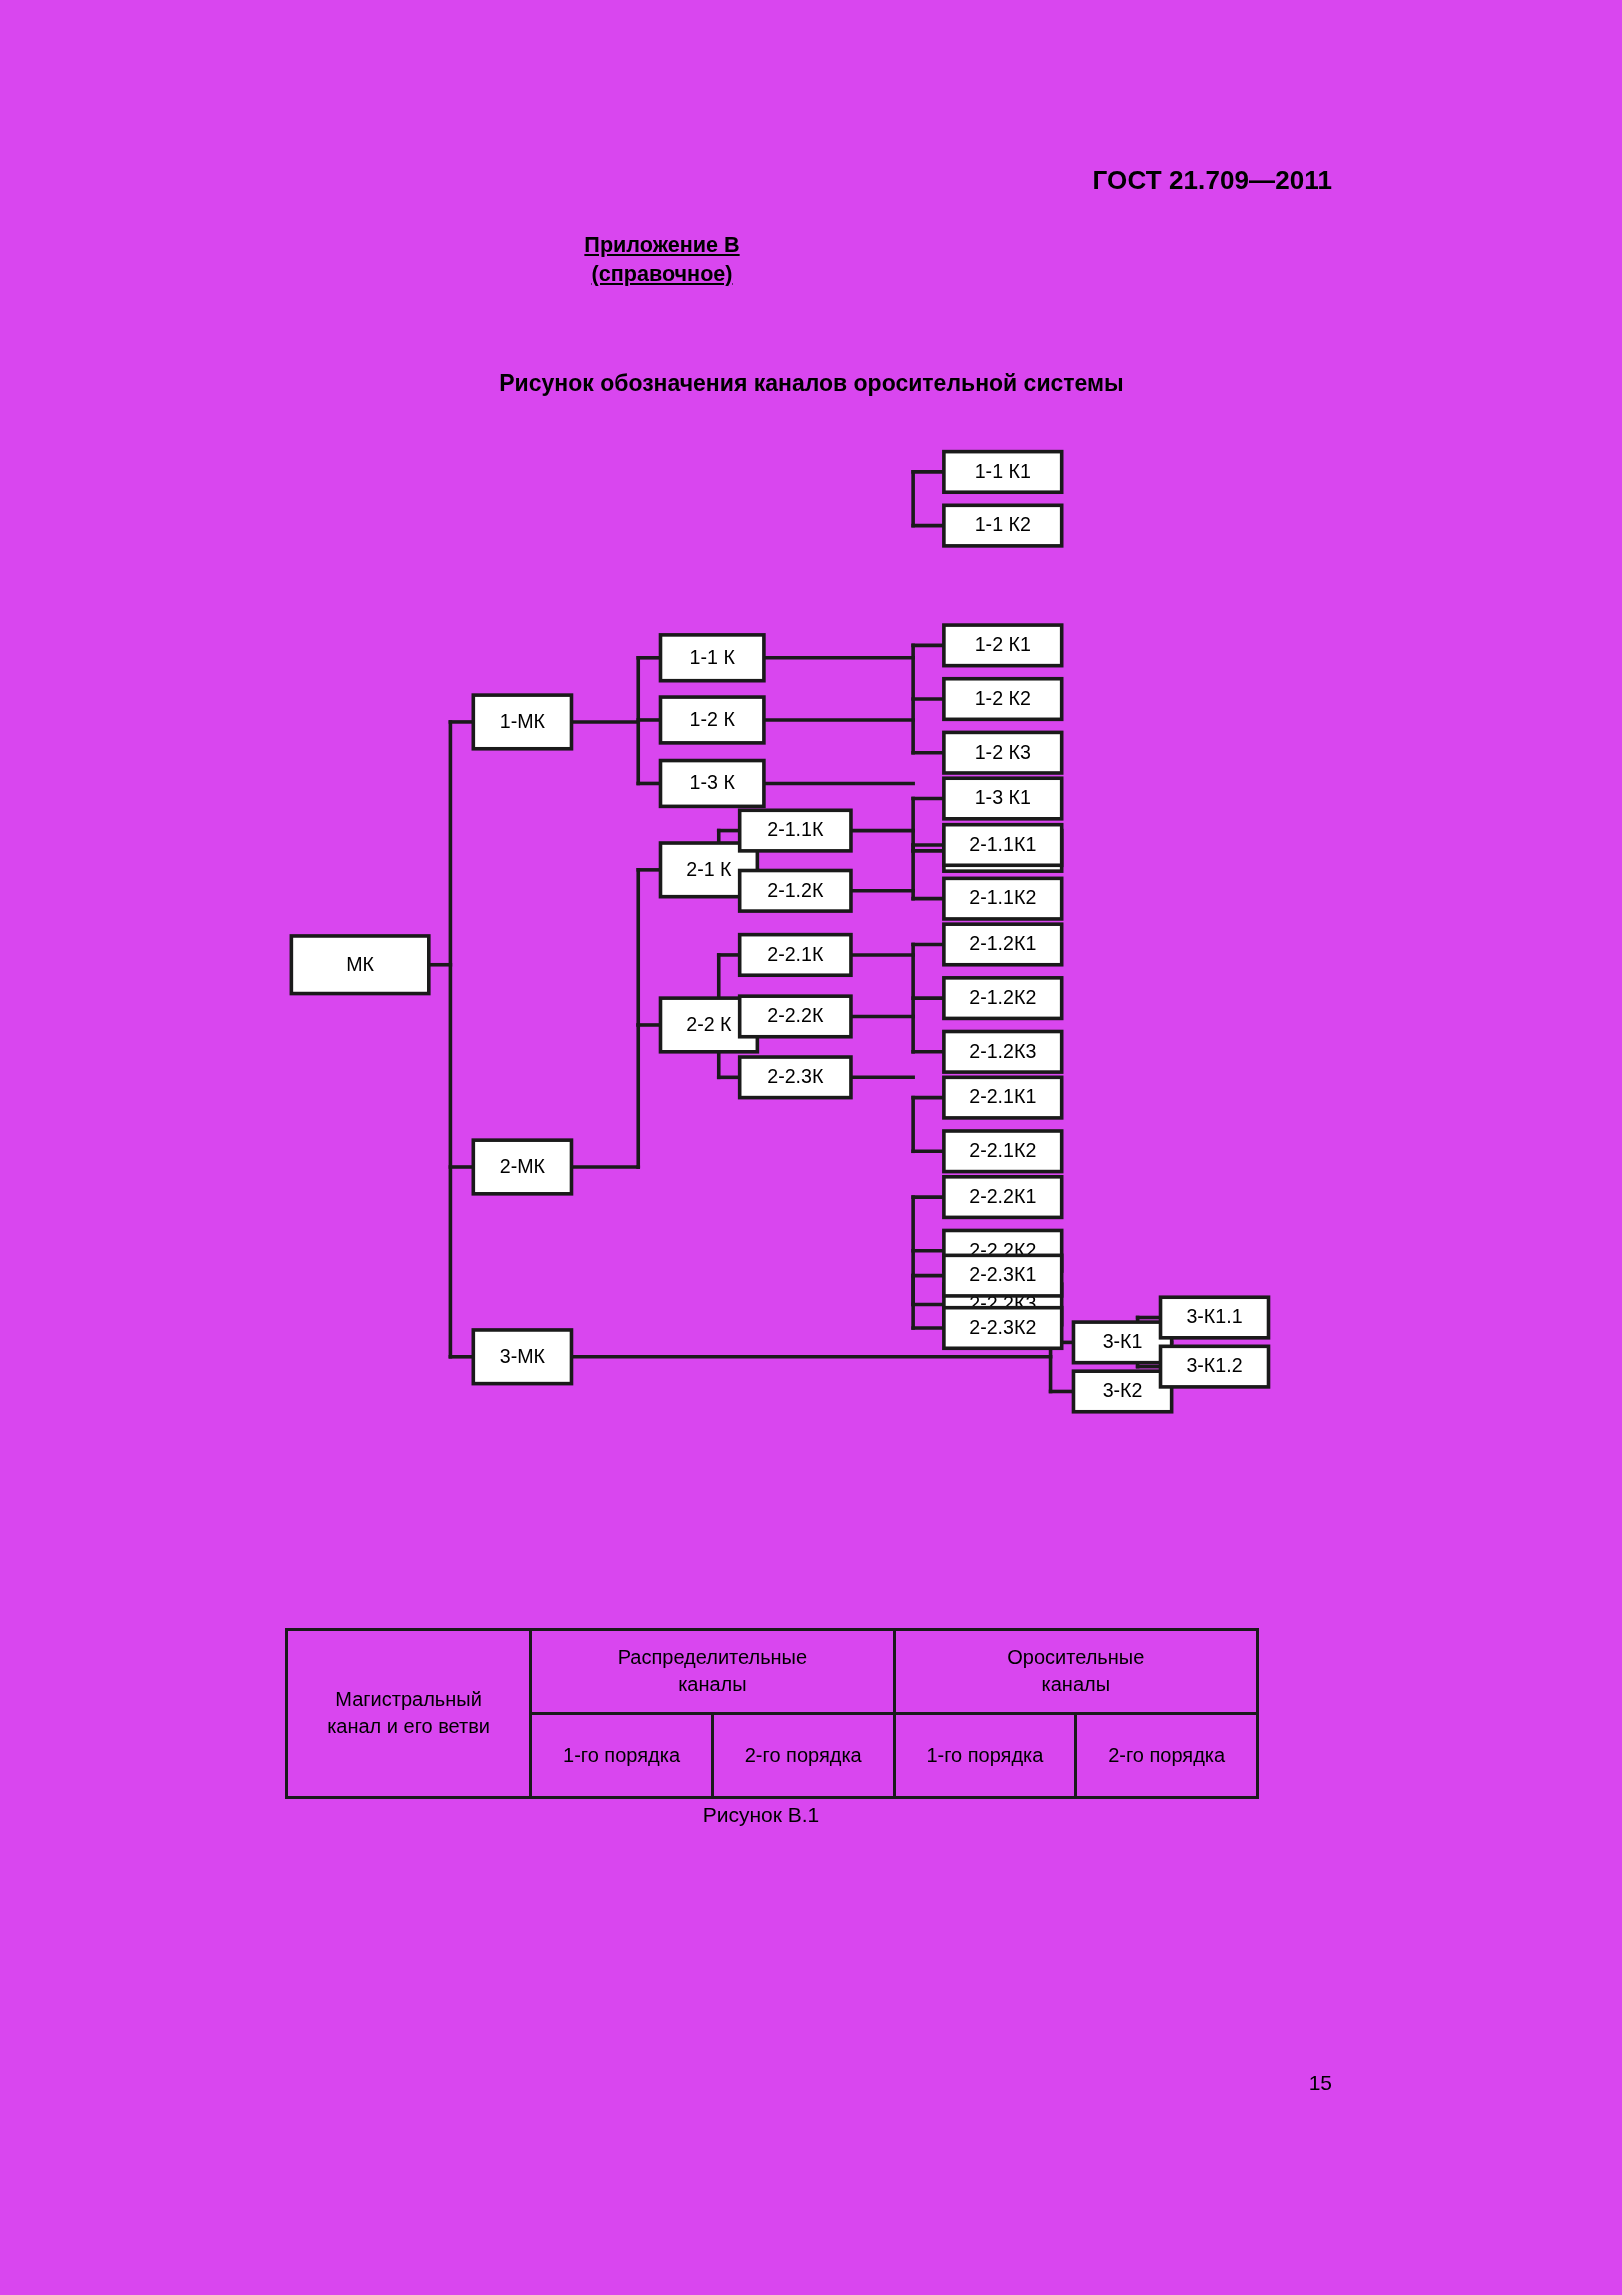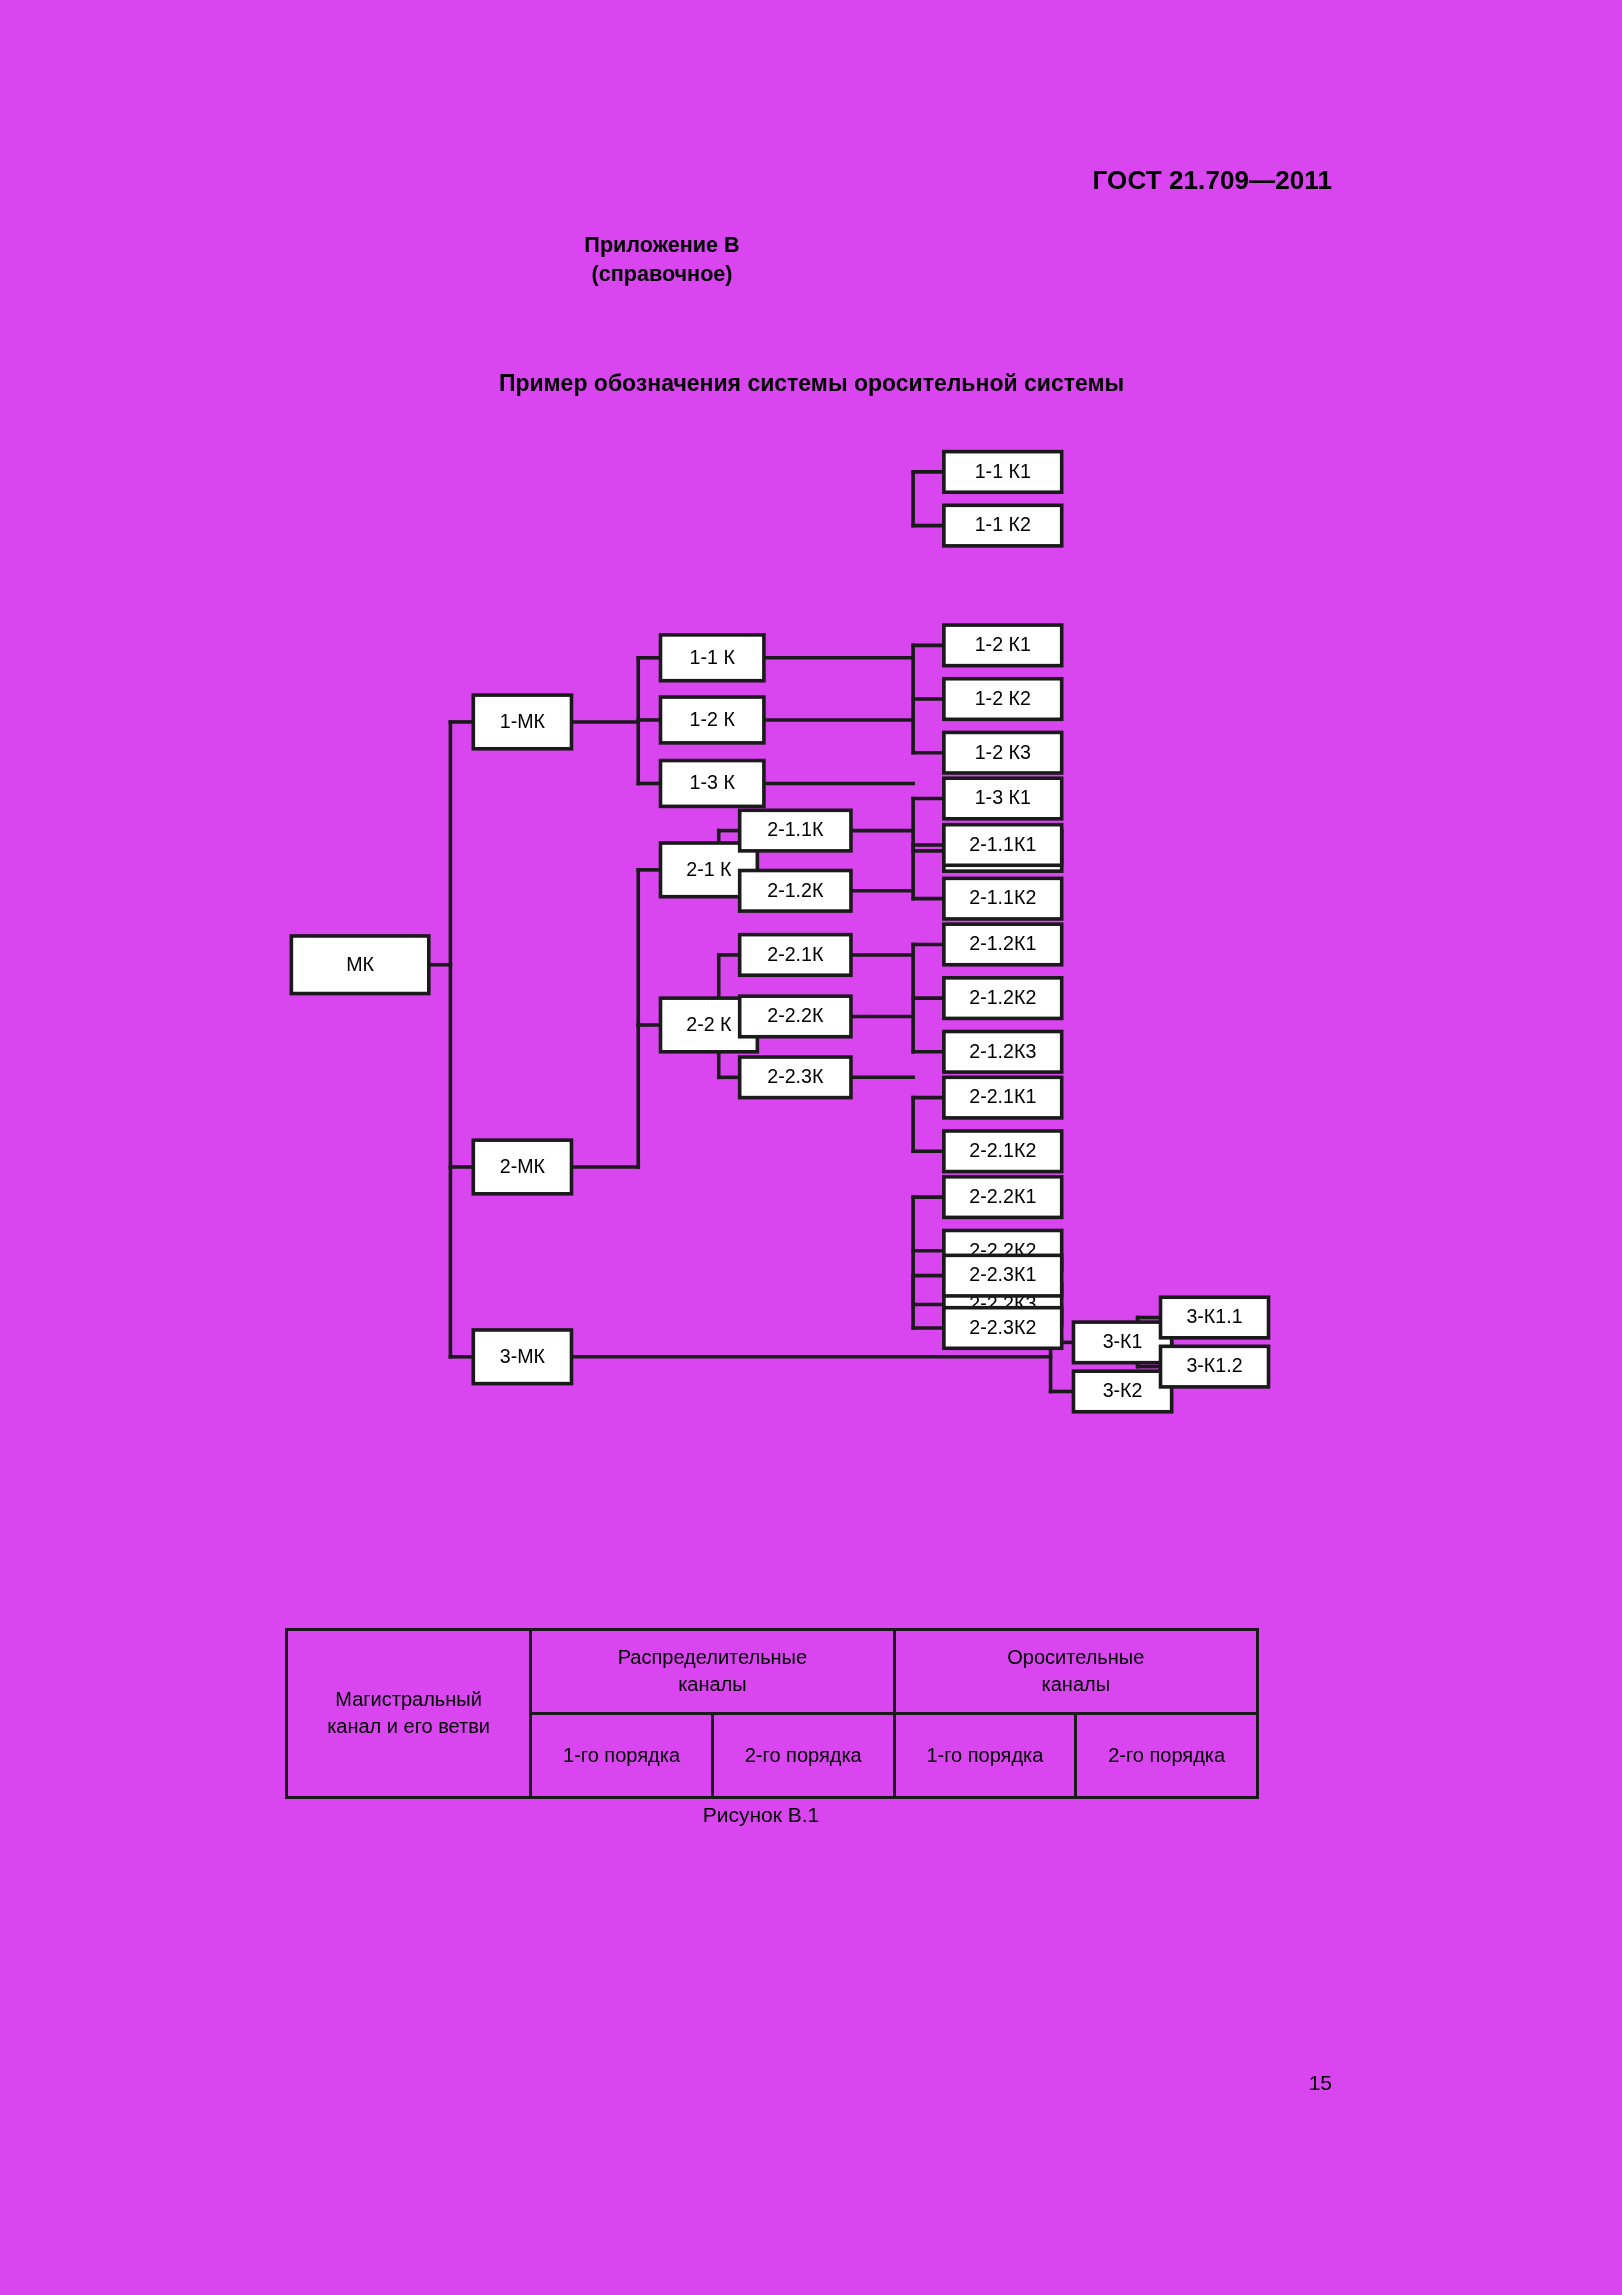--- a/index.html
+++ b/index.html
@@ -31,20 +31,21 @@
   }
   #appendix-block {
     position: absolute;
     top: 230px;
     left: 0;
     width: 1324px;
     text-align: center;
     font-size: 21.6px;
     font-weight: bold;
     line-height: 1.35;
+    text-decoration: underline;
   }
   #appendix-block > div { display: block; }
   #figure-title {
     position: absolute;
     top: 370px;
     left: 0;
     width: 1623px;
     text-align: center;
     font-size: 23px;
     font-weight: bold;
@@ -118,21 +119,21 @@
 
 <div class="page">
 
   <div id="doc-header">ГОСТ 21.709—2011</div>
 
   <div id="appendix-block">
     <div>Приложение В</div>
     <div>(справочное)</div>
   </div>
 
-  <div id="figure-title">Пример обозначения системы оросительной системы</div>
+  <div id="figure-title">Рисунок обозначения каналов оросительной системы</div>
 
   <svg id="diagram-svg" width="1021" height="1021" viewBox="0 0 1560 1560">
 
     <g>
 
       <path class="edge" d="M235 814 H 268"></path>
       <path class="edge" d="M268 443 V 1413"></path>
 
       <path class="edge" d="M268 443 H 303"></path>
       <path class="edge" d="M268 1123 H 303"></path>

